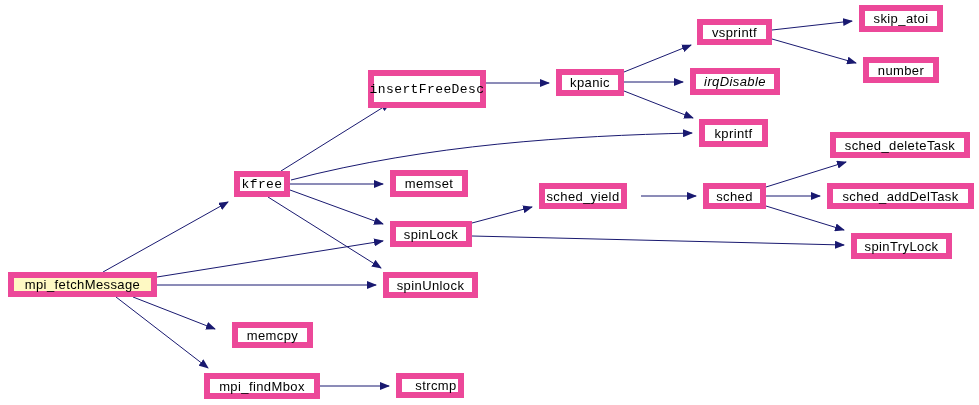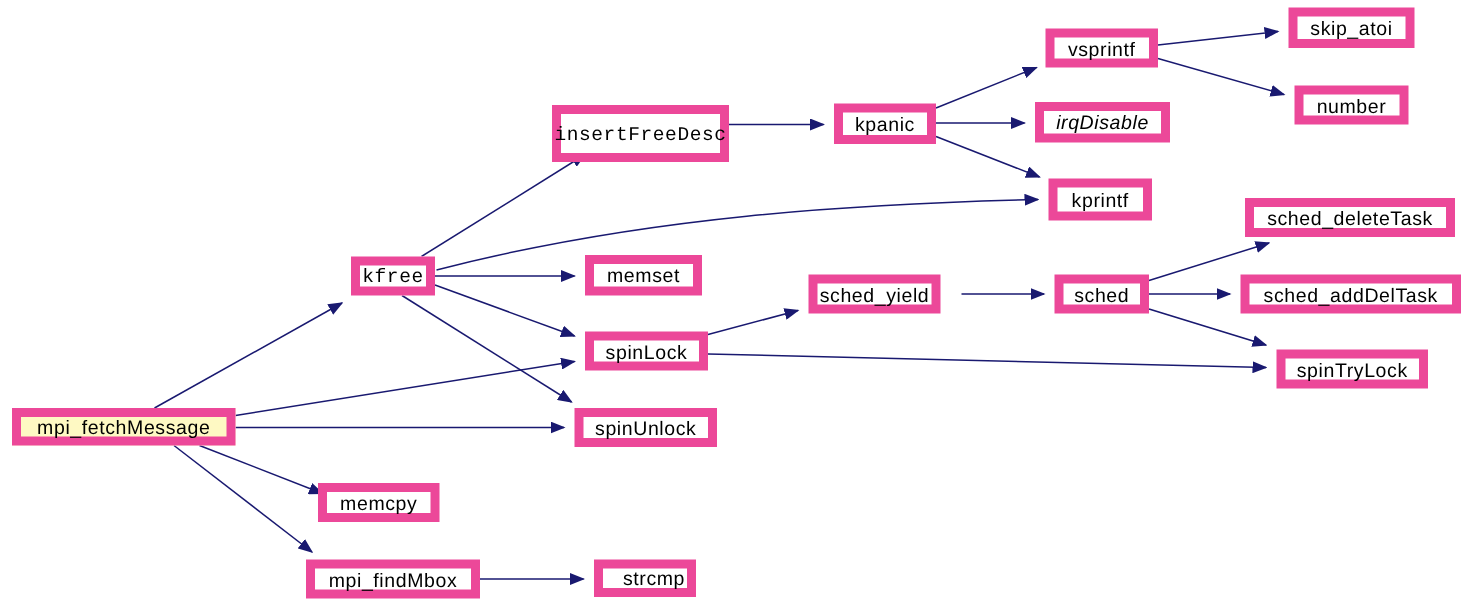--- a/index.html
+++ b/index.html
@@ -86,17 +86,17 @@
       <div class="node" style="left: 859px; top: 5px; width: 84px; height: 27px;">skip_atoi</div>
       <div class="node" style="left: 863px; top: 57px; width: 76px; height: 26px;">number</div>
       <div class="node" style="left: 390px; top: 170px; width: 78px; height: 27px;">memset</div>
       <div class="node" style="left: 390px; top: 221px; width: 82px; height: 26px;">spinLock</div>
       <div class="node" style="left: 383px; top: 272px; width: 95px; height: 26px;">spinUnlock</div>
       <div class="node" style="left: 539px; top: 183px; width: 88px; height: 26px;">sched_yield</div>
       <div class="node" style="left: 703px; top: 183px; width: 63px; height: 26px;">sched</div>
       <div class="node" style="left: 830px; top: 132px; width: 140px; height: 26px;">sched_deleteTask</div>
       <div class="node" style="left: 827px; top: 183px; width: 147px; height: 26px;">sched_addDelTask</div>
       <div class="node" style="left: 851px; top: 233px; width: 101px; height: 26px;">spinTryLock</div>
-      <div class="node" style="left: 212px; top: 322px; width: 81px; height: 26px;">memcpy</div>
+      <div class="node" style="left: 232px; top: 322px; width: 81px; height: 26px;">memcpy</div>
       <div class="node" style="left: 204px; top: 373px; width: 116px; height: 26px;">mpi_findMbox</div>
       <div class="node" style="left: 396px; top: 373px; width: 68px; height: 25px; padding-left: 12px;">strcmp</div>
     </div>
 </div>
 
 </body></html>

